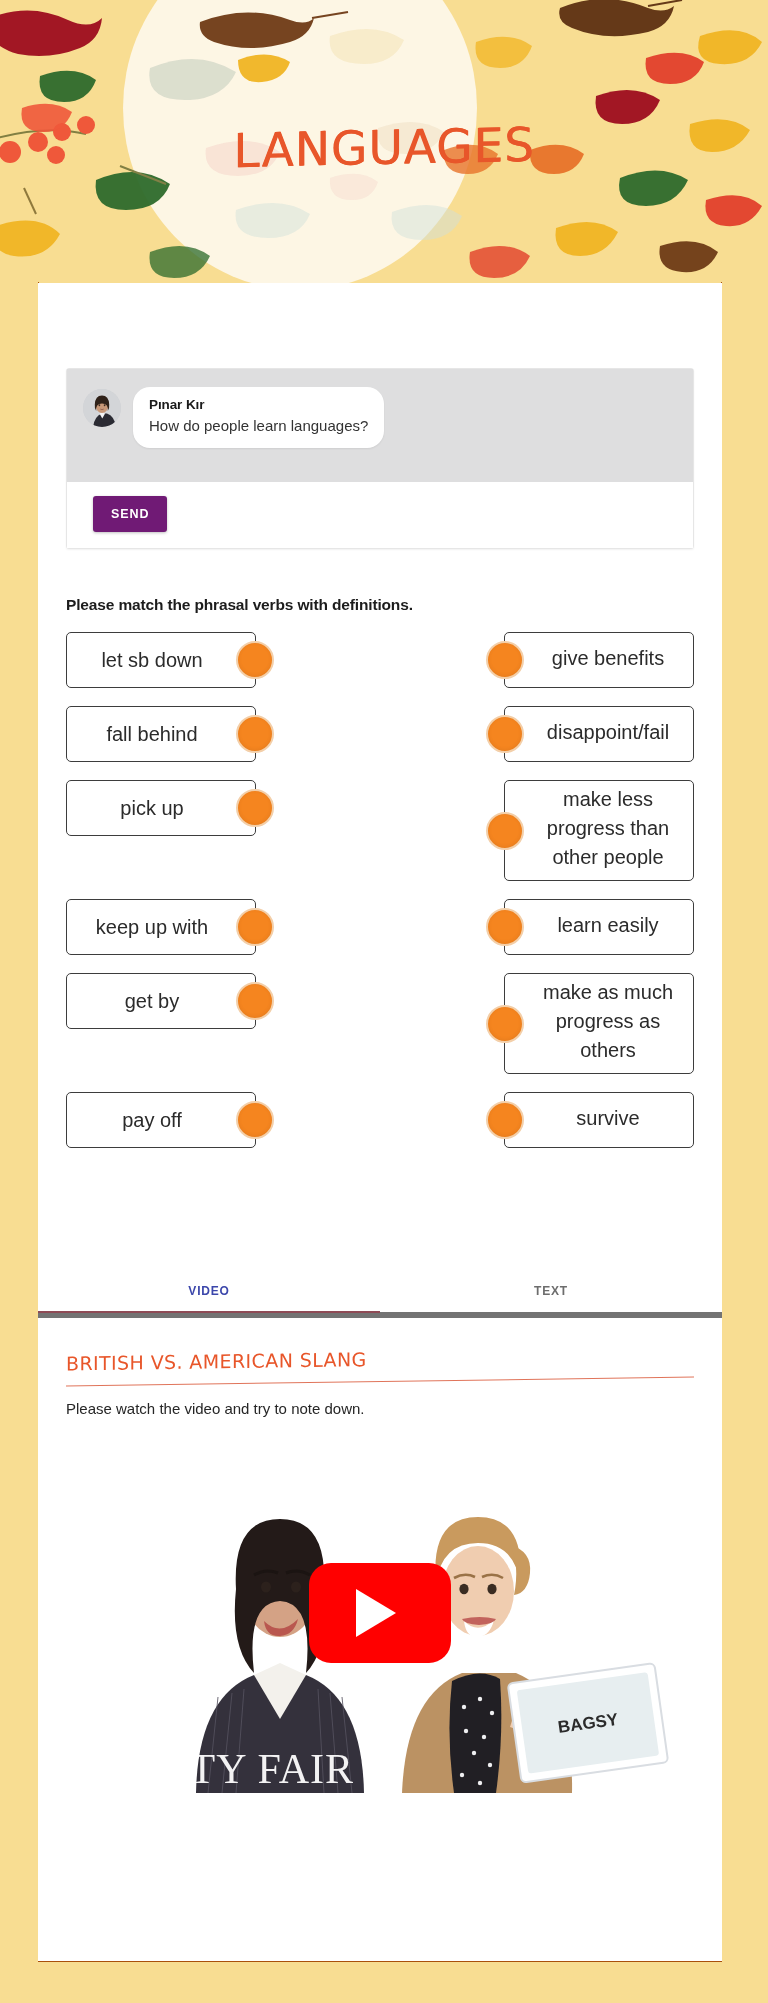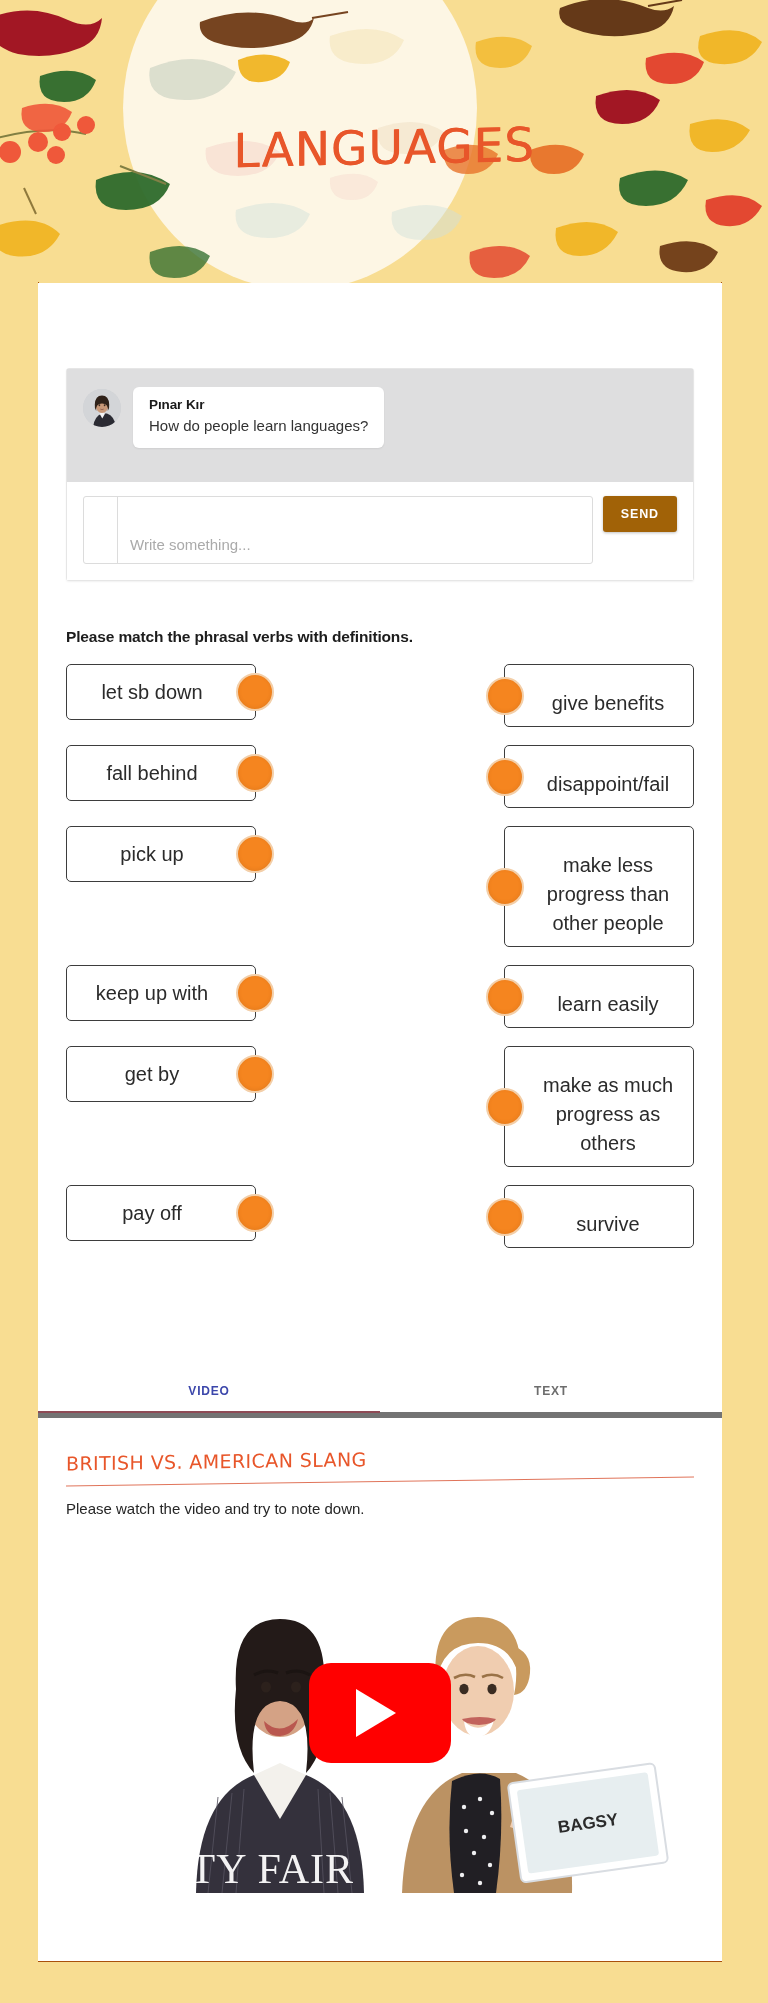--- a/index.html
+++ b/index.html
@@ -84,21 +84,21 @@
     width: 38px; height: 38px; border-radius: 50%;
     background: #cfd1d4;
     flex: 0 0 38px;
     overflow: hidden;
     position: relative;
     margin-top: 2px;
   }
   .avatar svg { display:block; }
   .bubble {
     background: #fff;
-    border-radius: 6px;
+    border-radius: 17px;
     padding: 10px 16px 12px 16px;
     max-width: 290px;
     box-shadow: 0 1px 2px rgba(0,0,0,0.07);
   }
   .bubble-author {
     font-size: 13.5px; font-weight: bold; color: #1b1b1b;
     margin-bottom: 4px; letter-spacing: -0.1px;
   }
   .bubble-text { font-size: 15px; color: #333; line-height: 1.35; }
 
@@ -128,21 +128,21 @@
     font-size: 15px;
     color: #555;
     padding: 34px 12px 6px 12px;
     background: transparent;
     min-width: 0;
   }
   .compose-input::placeholder { color: #aaa; }
   .send-btn {
     margin-left: 10px;
     align-self: flex-start;
-    background: #a16207;
+    background: #701a75;
     color: #fff;
     border: none;
     border-radius: 3px;
     font-family: "Liberation Sans", sans-serif;
     font-size: 12.5px;
     font-weight: bold;
     letter-spacing: 0.9px;
     padding: 11px 18px;
     cursor: pointer;
     box-shadow: 0 1px 3px rgba(0,0,0,0.25);
@@ -177,21 +177,21 @@
     font-size: 20px;
     color: #2b2b2b;
     line-height: 1.45;
     padding: 8px 30px 8px 12px;
     position: relative;
     background: #fff;
     cursor: pointer;
   }
   .mbox.tall { min-height: 78px; align-items: flex-end; }
   .mbox.tall2 { min-height: 66px; }
-  .mbox.right { padding: 24px 12px 8px 30px; }
+  .mbox.right { padding: 4px 12px 8px 30px; }
   .dot {
     position: absolute;
     width: 38px; height: 38px;
     border-radius: 50%;
     background: #f5851f;
     border: 2px solid #f3cfa9;
     top: 50%;
     cursor: pointer;
     box-shadow: inset 0 -1px 4px rgba(0,0,0,0.07);
   }
@@ -339,24 +339,20 @@
             </g>
           </svg>
         </div>
         <div class="bubble">
           <div class="bubble-author">Pınar Kır</div>
           <div class="bubble-text">How do people learn languages?</div>
         </div>
       </div>
     </div>
     <div class="compose">
-      <div class="compose-field">
-        <div class="compose-gutter"></div>
-        <input class="compose-input" type="text" placeholder="Write something..." style="">
-      </div>
       <button class="send-btn">SEND</button>
     </div>
   </div>
 
   <div class="match-heading">Please match the phrasal verbs with definitions.</div>
 
   <div class="match-area">
 
     <div class="match-row">
       <div class="match-col">

